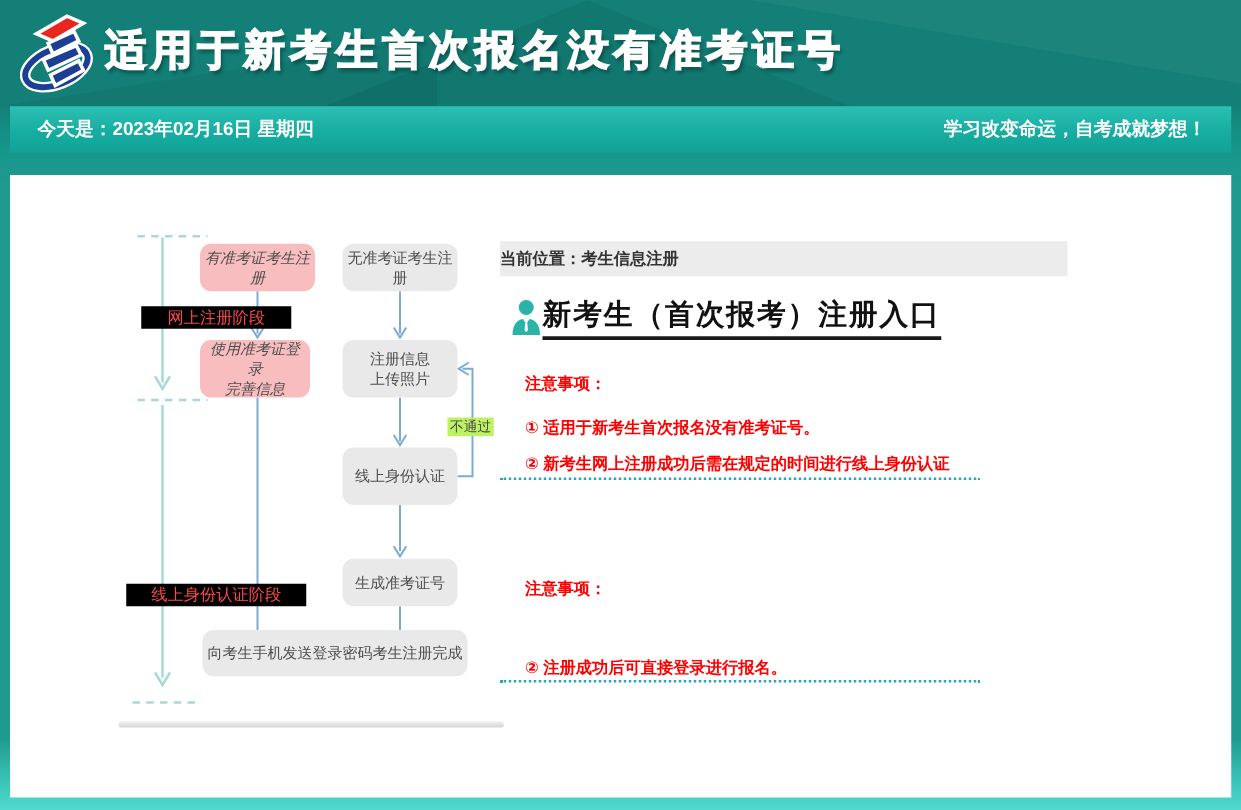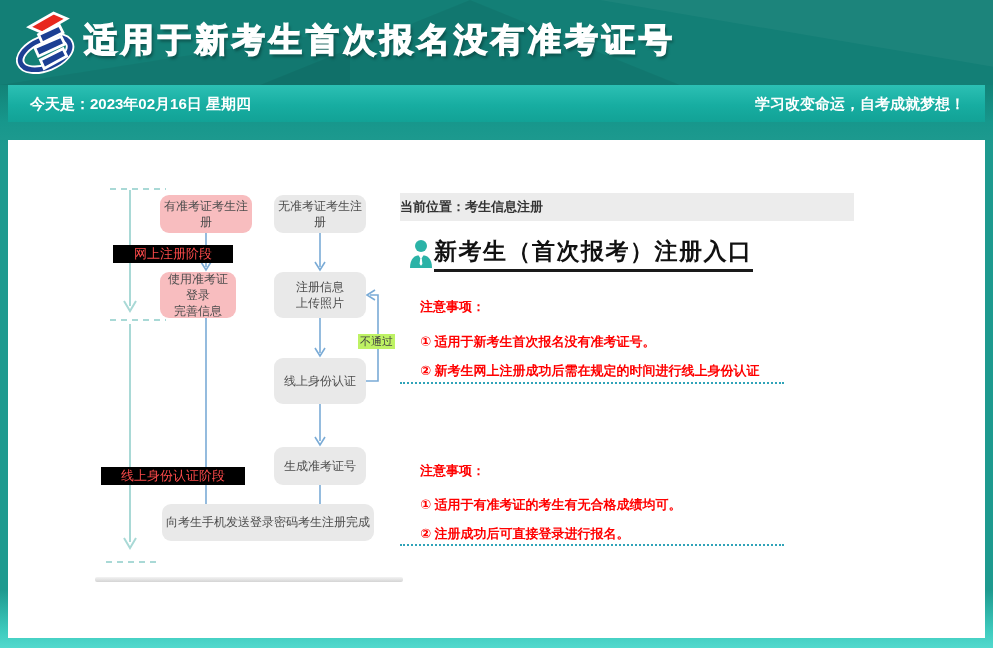--- a/index.html
+++ b/index.html
@@ -18,21 +18,21 @@
       color:#fff;font-weight:bold;font-size:15px;line-height:37px;}
   .infobar .date{position:absolute;left:22px;}
   .infobar .slogan{position:absolute;right:20px;}
   
   .panel{position:absolute;left:8px;right:8px;top:140px;height:498px;background:#ffffff;}
   
   .flow-lines{position:absolute;left:0;top:0;}
   .fnode{position:absolute;display:flex;align-items:center;justify-content:center;text-align:center;
       border-radius:9px;font-size:12px;color:#4d4d4d;line-height:1.35;padding:2px 4px;box-sizing:border-box;}
   .fnode span{white-space:pre-line;}
-  .fnode.pink{background:#f8bdbf;}
+  .fnode.pink{background:#f8bdbf;font-style:italic;}
   .fnode.gray{background:#e9e9e9;}
   .phase{position:absolute;color:#fb4a4a;font-size:13px;text-align:center;background:#000000;padding:0 2px;white-space:nowrap;margin-left:37px;}
   .fail{position:absolute;font-size:11px;color:#444;background:#bef264;padding:0 2px;}
   .flow-divider{position:absolute;left:87px;top:437px;width:308px;height:5px;border-radius:2px;
       background:linear-gradient(180deg,#f3f3f3,#d4d4d4);}
   
   .breadcrumb{position:absolute;left:392px;top:53px;width:454px;height:28px;background:#ececec;
       font-size:13px;font-weight:bold;color:#333;line-height:28px;padding-left:0;box-sizing:border-box;}
   .entry{position:absolute;display:flex;align-items:center;}
   .entry-title{font-size:23px;font-weight:bold;color:#111;letter-spacing:1.5px;text-decoration:none;
@@ -104,21 +104,21 @@
       </svg>
 
       <div class="fnode pink" style="left:152px;top:55px;width:92px;height:38px">
         <span>有准考证考生注
 册</span>
       </div>
       <div class="fnode gray" style="left:266px;top:55px;width:92px;height:38px">
         <span>无准考证考生注
 册</span>
       </div>
-      <div class="fnode pink" style="left:152px;top:132px;width:76px;height:46px">
+      <div class="fnode pink" style="left:152px;top:132px;width:88px;height:46px">
         <span>使用准考证登录
 完善信息</span>
       </div>
       <div class="fnode gray" style="left:266px;top:132px;width:92px;height:46px">
         <span>注册信息
 上传照片</span>
       </div>
       <div class="fnode gray" style="left:266px;top:218px;width:92px;height:46px">
         <span>线上身份认证</span>
       </div>
@@ -148,18 +148,17 @@
         <path d="M12.2 19.4 h1.6 l0.6 5.6 -1.4 1.7 -1.4 -1.7 Z" fill="#ffffff"></path>
       </svg>
       <a class="entry-title">新考生（首次报考）注册入口</a>
     </div>
     <div class="red" style="left:412px;top:158px">注意事项：</div>
     <div class="red" style="left:412px;top:193px">① 适用于新考生首次报名没有准考证号。</div>
     <div class="red" style="left:412px;top:222px">② 新考生网上注册成功后需在规定的时间进行线上身份认证</div>
     <div class="dotted-sep" style="top:242px"></div>
 
     <div class="red" style="left:412px;top:322px">注意事项：</div>
-    <div class="red" style="left:412px;top:356px">① 适用于有准考证的考生有无合格成绩均可。</div>
     <div class="red" style="left:412px;top:385px">② 注册成功后可直接登录进行报名。</div>
     <div class="dotted-sep" style="top:404px"></div>
 
   </main>
 </div>
 
 </body></html>

